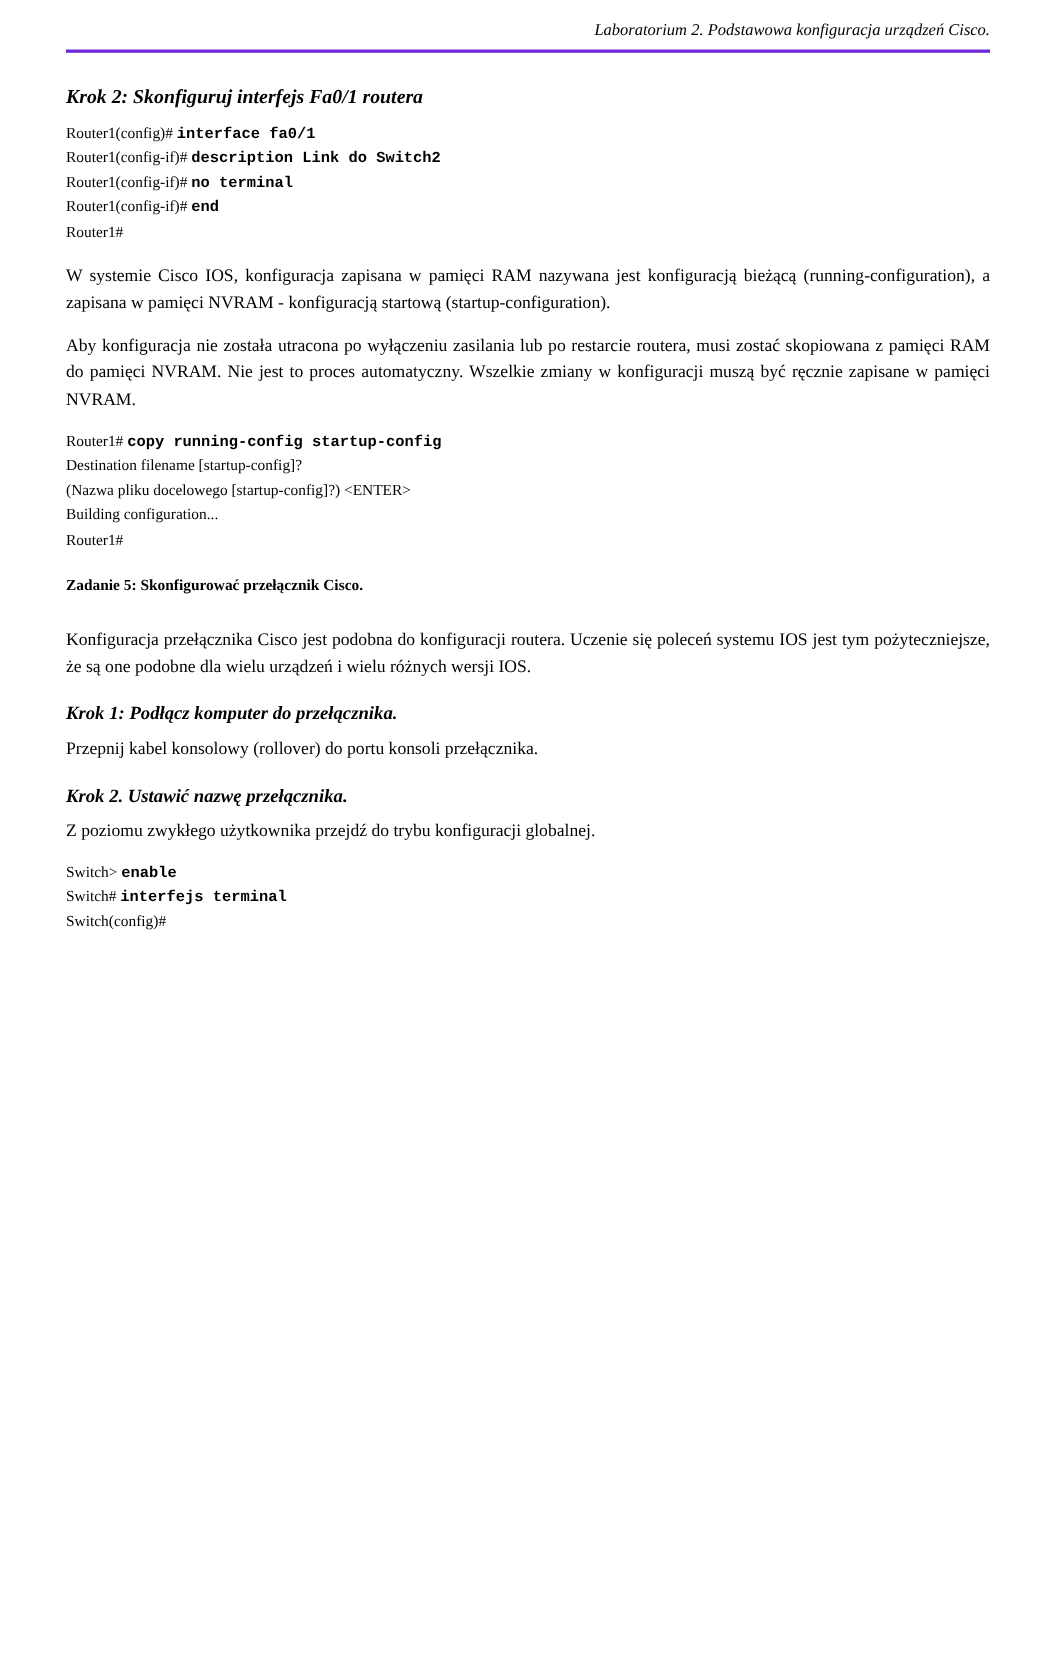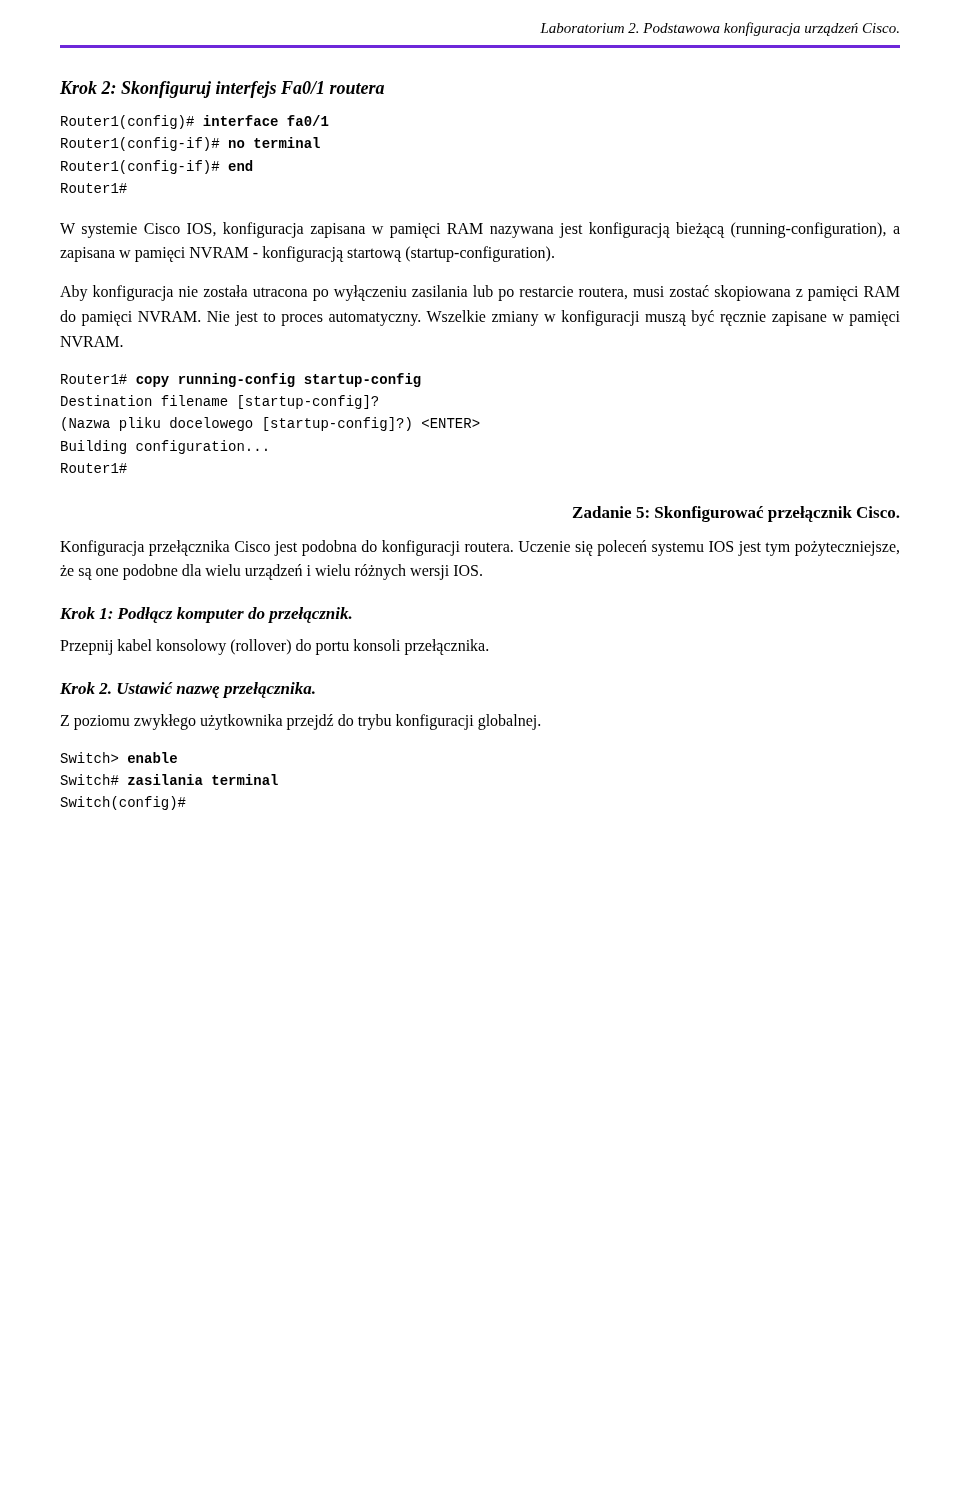--- a/index.html
+++ b/index.html
@@ -45,38 +45,39 @@
 
     .code-block {
       font-family: 'Courier New', Courier, monospace;
       font-size: 14px;
       line-height: 1.6;
       margin: 8px 0 16px 0;
     }
 
     .code-block .cmd-normal {
       font-weight: normal;
+      font-family: Liberation Serif, serif;
     }
 
     .code-block .cmd-bold {
       font-weight: bold;
     }
 
     .body-text {
       font-size: 16px;
       line-height: 1.55;
       text-align: justify;
       margin-bottom: 14px;
     }
 
     .task-heading {
-      font-size: 17px;
+      font-size: 14px;
       font-weight: bold;
-      text-align: right;
-      margin: 22px 0 12px 0;
+      text-align: left;
+      margin: 22px 0 29px 0;
     }
 
     .krok-heading {
       font-size: 17px;
       font-weight: bold;
       font-style: italic;
       margin: 20px 0 10px 0;
     }
   </style>
 </head>
@@ -88,20 +89,23 @@
     <span>Laboratorium 2. Podstawowa konfiguracja urządzeń Cisco.</span>
   </div>
 
   <div class="section-heading">
     <span>Krok 2: Skonfiguruj interfejs Fa0/1 routera</span>
   </div>
 
   <div class="code-block">
     <div>
       <span class="cmd-normal">Router1(config)# </span><span class="cmd-bold">interface fa0/1</span>
+    </div>
+    <div>
+      <span class="cmd-normal">Router1(config-if)# </span><span class="cmd-bold">description Link do Switch2</span>
     </div>
     <div>
       <span class="cmd-normal">Router1(config-if)# </span><span class="cmd-bold">no terminal</span>
     </div>
     <div>
       <span class="cmd-normal">Router1(config-if)# </span><span class="cmd-bold">end</span>
     </div>
     <div>
       <span class="cmd-normal">Router1#</span>
     </div>
@@ -136,40 +140,40 @@
 
   <div class="task-heading">
     <span>Zadanie 5: Skonfigurować przełącznik Cisco.</span>
   </div>
 
   <div class="body-text">
     <span>Konfiguracja przełącznika Cisco jest podobna do konfiguracji routera. Uczenie się poleceń systemu IOS jest tym pożyteczniejsze, że są one podobne dla wielu urządzeń i wielu różnych wersji IOS.</span>
   </div>
 
   <div class="krok-heading">
-    <span>Krok 1: Podłącz komputer do przełącznik.</span>
+    <span>Krok 1: Podłącz komputer do przełącznika.</span>
   </div>
 
   <div class="body-text">
     <span>Przepnij kabel konsolowy (rollover) do portu konsoli przełącznika.</span>
   </div>
 
   <div class="krok-heading">
     <span>Krok 2. Ustawić nazwę przełącznika.</span>
   </div>
 
   <div class="body-text">
     <span>Z poziomu zwykłego użytkownika przejdź do trybu konfiguracji globalnej.</span>
   </div>
 
   <div class="code-block">
     <div>
       <span class="cmd-normal">Switch&gt; </span><span class="cmd-bold">enable</span>
     </div>
     <div>
-      <span class="cmd-normal">Switch# </span><span class="cmd-bold">zasilania terminal</span>
+      <span class="cmd-normal">Switch# </span><span class="cmd-bold">interfejs terminal</span>
     </div>
     <div>
       <span class="cmd-normal">Switch(config)#</span>
     </div>
   </div>
 
 </div>
 
 </body></html>

